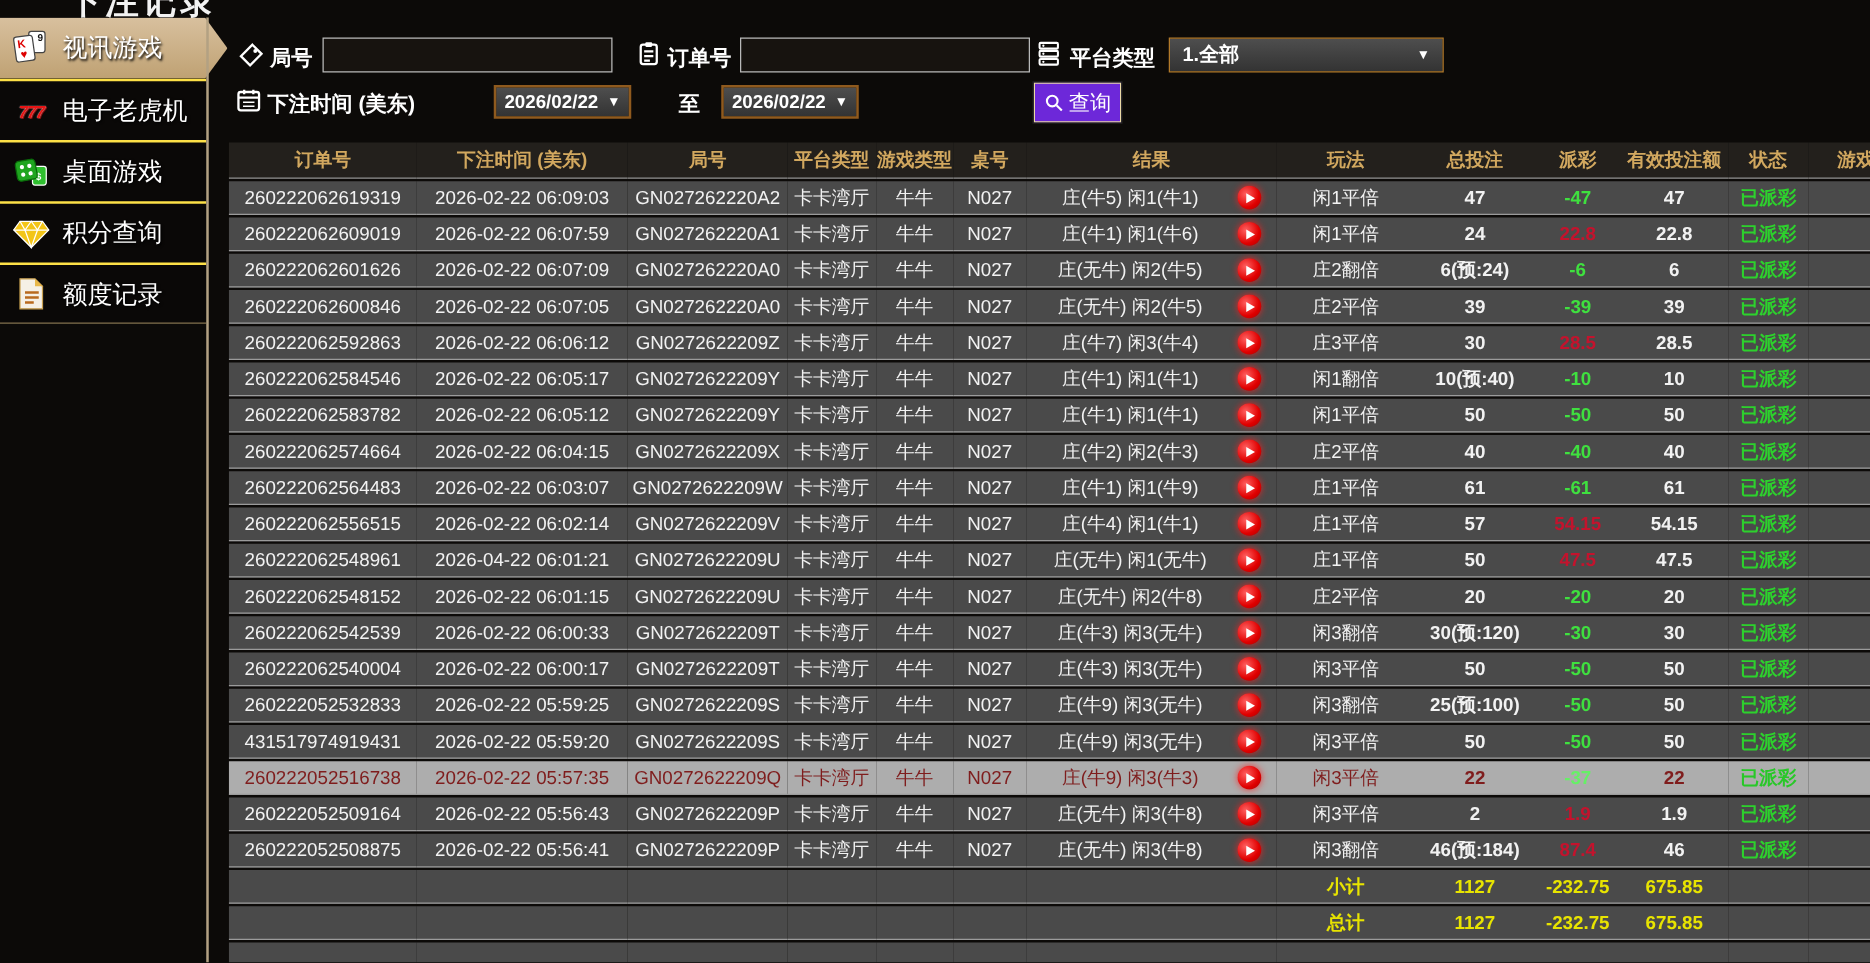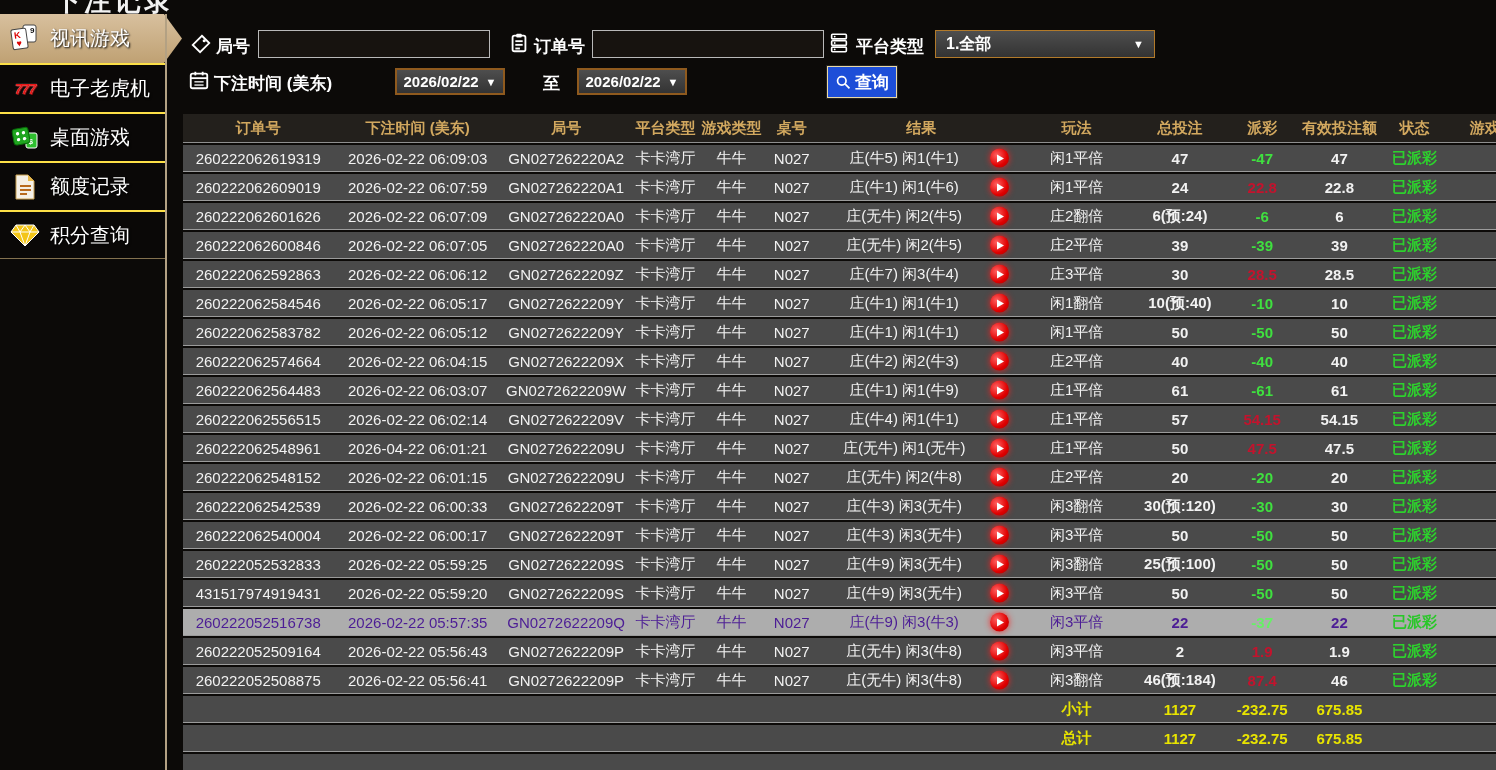--- a/index.html
+++ b/index.html
@@ -39,36 +39,36 @@
   }
   .sel{
     position:absolute;display:flex;align-items:center;justify-content:center;gap:7px;
     background:linear-gradient(#4e4e4e,#333);color:#fff;font-weight:bold;cursor:pointer;white-space:nowrap;
   }
   .date-sel{width:106px;height:23px;border:2px solid #8f5a1e;font-size:15px}
   .plat-sel{width:198px;height:26px;border:1px solid #b27a2a;font-size:16px;justify-content:space-between;padding:0 10px}
   .caret{font-size:11px;color:#fff}
   .search-btn{
     position:absolute;left:827px;top:66px;width:68px;height:30px;cursor:pointer;
-    background:#1d4ed8;border:1px solid #ead9a5;outline:1px solid #222;
-    color:#fff;font-size:17px;font-weight:bold;display:flex;align-items:center;justify-content:center;gap:3px;
+    background:#6d28d9;border:1px solid #ead9a5;outline:1px solid #222;
+    color:#fff;font-size:17px;font-weight:normal;display:flex;align-items:center;justify-content:center;gap:3px;
   }
 
   
   .table-wrap{position:absolute;left:183px;top:112px;width:1313px;height:658px;overflow:hidden}
   table{width:1340px;table-layout:fixed;border-collapse:separate;border-spacing:0 2px}
   th{
     background:#23201c;color:#d2a85f;font-size:15px;font-weight:bold;height:28px;
     border-bottom:1px solid #8f8f8f;padding:0;white-space:nowrap;overflow:hidden;
   }
   td{
     background:#4a4a4a;color:#f2f2f2;font-size:15px;text-align:center;height:26px;
     border-bottom:1px solid #9b9b9b;padding:0;white-space:nowrap;overflow:hidden;
   }
-  tr.hl td{background:#adadad;color:#4c1d95}
+  tr.hl td{background:#adadad;color:#7f1d1d}
   td.bold{font-weight:bold}
   td.neg{color:#3fe03f;font-weight:bold}
   td.pos{color:#c3132d;font-weight:bold}
   tr.hl td.neg{color:#66f066}
   td.status{color:#2dd12d;font-weight:bold}
   tr.hl td.status{color:#28c828}
   tr.sum td{color:#e8e400;font-weight:bold}
   tr.tail td{border-bottom:none;height:18px}
   .c0{width:150px}.c1{width:168px}.c2{width:128px}.c3{width:70px}.c4{width:62px}.c5{width:58px}
   .c6{width:200px}.c7{width:110px}.c8{width:96px}.c9{width:68px}.c10{width:86px}.c11{width:64px}.c12{width:76px}
@@ -123,41 +123,41 @@
           <circle cx="8" cy="15" r="1.7" fill="#fff"></circle>
             <circle cx="14" cy="15" r="1.7" fill="#fff"></circle>
         </g>
       </svg>
     </span>
     <span class="lbl">桌面游戏</span>
   </div>
 
   <div class="side-item">
     <span class="side-icon">
+      <svg width="30" height="26" viewBox="0 0 30 26">
+        <polygon points="6,3 24,3 29,10 15,24 1,10" fill="#f3c518" stroke="#fff" stroke-width="1"></polygon>
+        <polyline points="1,10 29,10" stroke="#fff" fill="none"></polyline>
+        <polyline points="10,10 15,24 20,10" stroke="#fff" fill="none"></polyline>
+        <polyline points="6,3 10,10 15,3 20,10 24,3" stroke="#fff" fill="none"></polyline>
+      </svg>
+    </span>
+    <span class="lbl">积分查询</span>
+  </div>
+
+  <div class="side-item">
+    <span class="side-icon">
       <svg width="26" height="28" viewBox="0 0 26 28">
         <path d="M4 2 h12 l6 6 v18 h-18 z" fill="#f5f0e6" stroke="#c9a050"></path>
         <path d="M16 2 l6 6 h-6 z" fill="#e8b84b"></path>
         <line x1="8" y1="13" x2="19" y2="13" stroke="#b86a1e" stroke-width="2"></line>
         <line x1="8" y1="17" x2="19" y2="17" stroke="#b86a1e" stroke-width="2"></line>
         <line x1="8" y1="21" x2="15" y2="21" stroke="#b86a1e" stroke-width="2"></line>
       </svg>
     </span>
     <span class="lbl">额度记录</span>
-  </div>
-
-  <div class="side-item">
-    <span class="side-icon">
-      <svg width="30" height="26" viewBox="0 0 30 26">
-        <polygon points="6,3 24,3 29,10 15,24 1,10" fill="#f3c518" stroke="#fff" stroke-width="1"></polygon>
-        <polyline points="1,10 29,10" stroke="#fff" fill="none"></polyline>
-        <polyline points="10,10 15,24 20,10" stroke="#fff" fill="none"></polyline>
-        <polyline points="6,3 10,10 15,3 20,10 24,3" stroke="#fff" fill="none"></polyline>
-      </svg>
-    </span>
-    <span class="lbl">积分查询</span>
   </div>
 </div>
 <div class="side-vline"></div>
 
 <span class="f-abs" style="left:190px;top:33px">
   <svg width="22" height="22" viewBox="0 0 24 24">
       <path d="M13 3 L21 11 L11 21 L3 13 Z" fill="none" stroke="#fff" stroke-width="2"></path>
       <circle cx="15.5" cy="8.5" r="1.7" fill="#fff"></circle>
     </svg>
 </span>

